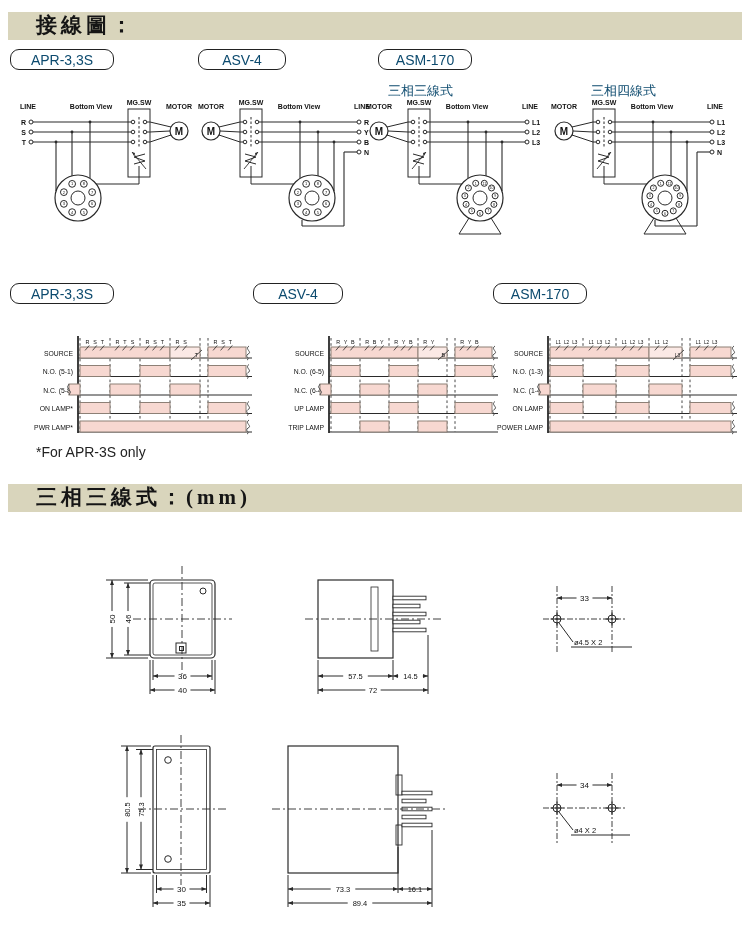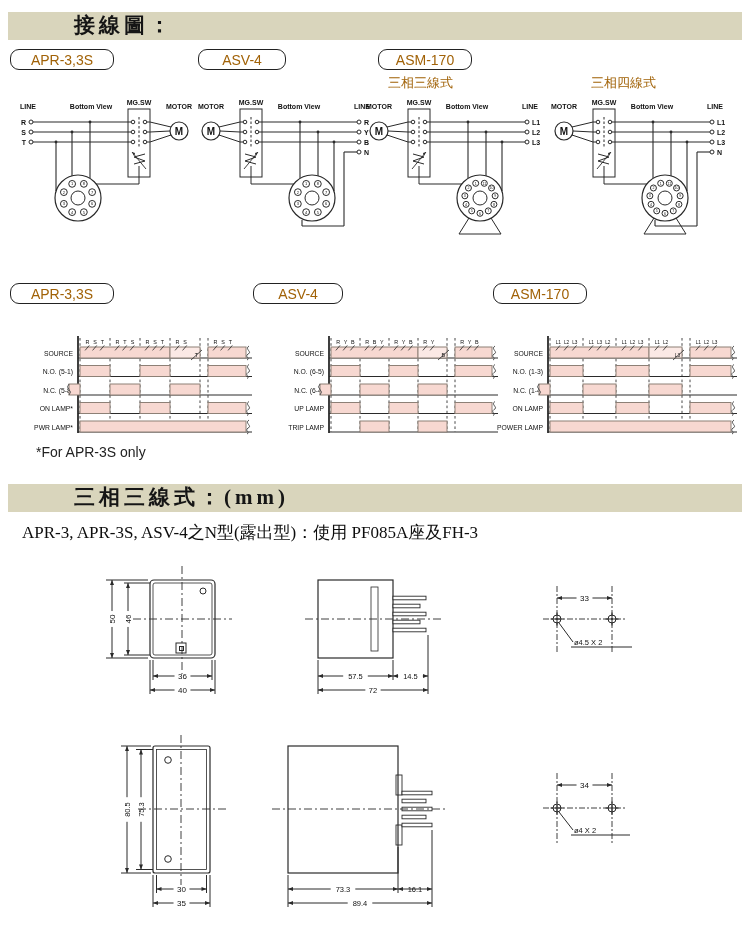--- a/index.html
+++ b/index.html
@@ -1,20 +1,20 @@
 <!DOCTYPE html>
 <html><head>
 <meta charset="utf-8">
 <style>
   html,body{margin:0;padding:0;background:#888;}
   .page{position:relative;width:750px;height:935px;background:#ffffff;font-family:"Liberation Sans",sans-serif;overflow:hidden;margin:0 auto;}
   .band{position:absolute;left:8px;width:734px;height:28px;background:#d9d5bc;}
-  .band .t{font-family:"Liberation Serif",serif;font-size:21px;line-height:27px;padding-left:28px;letter-spacing:4px;color:#151515;font-weight:bold;margin-left:38px;}
-  .mbox{position:absolute;height:19px;border:1.6px solid #222;border-radius:9px;background:#fff;display:flex;align-items:center;justify-content:center;font-size:14px;color:#a16207;}
-  .sub{position:absolute;font-family:"Liberation Serif",serif;font-size:13px;color:#a16207;}
+  .band .t{font-family:"Liberation Serif",serif;font-size:21px;line-height:27px;padding-left:28px;letter-spacing:4px;color:#151515;font-weight:bold;}
+  .mbox{position:absolute;height:19px;border:1.6px solid #222;border-radius:9px;background:#fff;display:flex;align-items:center;justify-content:center;font-size:14px;color:#0c4a6e;}
+  .sub{position:absolute;font-family:"Liberation Serif",serif;font-size:13px;color:#0c4a6e;margin-top:8px;}
   .note{position:absolute;font-family:"Liberation Serif",serif;font-size:17px;color:#0d0d0d;white-space:nowrap;}
   .fnote{position:absolute;font-size:14px;color:#222;}
   svg{position:absolute;overflow:visible;}
   svg text{font-family:"Liberation Sans",sans-serif;}
 </style>
 </head>
 <body>
 
 <div class="page">
 
@@ -527,21 +527,20 @@
       <text x="49" y="97.5" font-size="6.8" text-anchor="end" fill="#111">POWER LAMP</text>
       <line x1="54" y1="100" x2="243" y2="100" stroke="#2a2a2a" stroke-width="1"></line>
       <rect x="56" y="89" width="181" height="11" fill="#f7d8d1" stroke="#8d8076" stroke-width="1"></rect>
       <path d="M240,88 c -5,3 4,6 -1,8 c -4,3 3,4 -1,6" fill="none" stroke="#555" stroke-width="1"></path>
     </svg>
   <div class="fnote" style="left:36px;top:444px">*For APR-3S only</div>
 
   <div class="band" style="top:484px">
     <div class="t">三相三線式：(mm)</div>
   </div>
-  <div class="note" style="left:22px;top:521px">APR-3, APR-3S, ASV-4之N型(露出型)：使用 PF085A座及FH-3</div>
   <svg id="dm0" style="left:0;top:560px" width="750" height="175">
       <rect x="150" y="20" width="65" height="78" rx="4" fill="none" stroke="#2a2a2a" stroke-width="1.2"></rect>
       <rect x="153" y="23" width="59" height="72" rx="2" fill="none" stroke="#2a2a2a" stroke-width="0.8"></rect>
       <circle cx="203" cy="31" r="3" fill="none" stroke="#2a2a2a"></circle>
       <rect x="176" y="83" width="10" height="10" fill="none" stroke="#2a2a2a"></rect>
       <rect x="179.5" y="86.5" width="4" height="4" fill="none" stroke="#2a2a2a"></rect>
       <line x1="182" y1="6" x2="182" y2="114" stroke="#2a2a2a" stroke-width="0.9" stroke-dasharray="8,3,2,3"></line>
       <line x1="133" y1="59" x2="232" y2="59" stroke="#2a2a2a" stroke-width="0.9" stroke-dasharray="8,3,2,3"></line>
       <line x1="148" y1="20" x2="106" y2="20" stroke="#2a2a2a" stroke-width="1"></line>
       <line x1="148" y1="98" x2="106" y2="98" stroke="#2a2a2a" stroke-width="1"></line>

